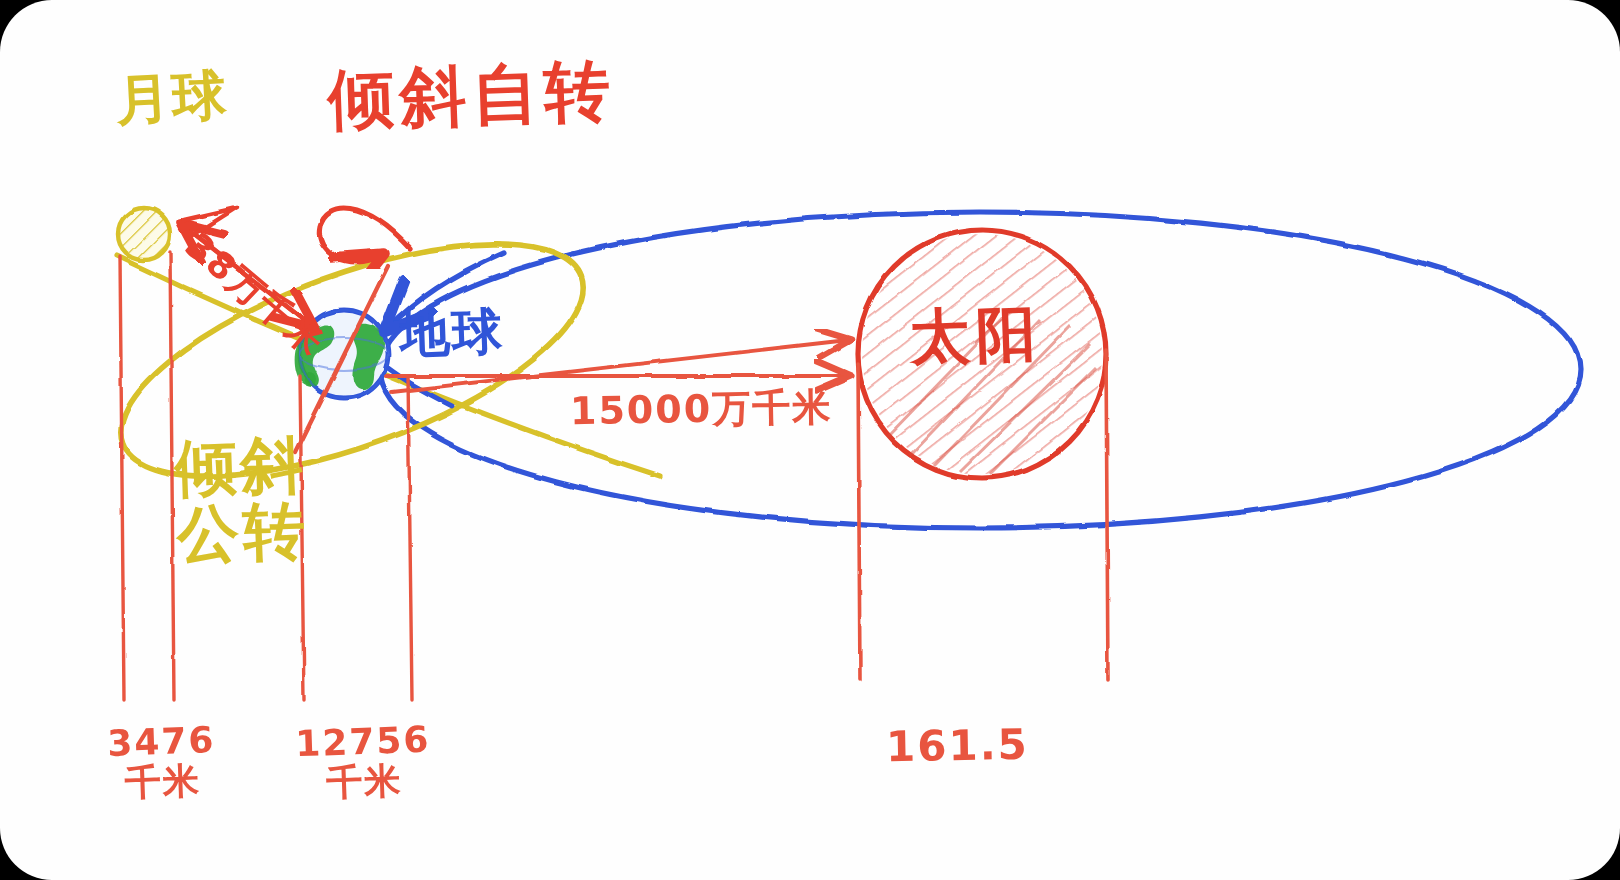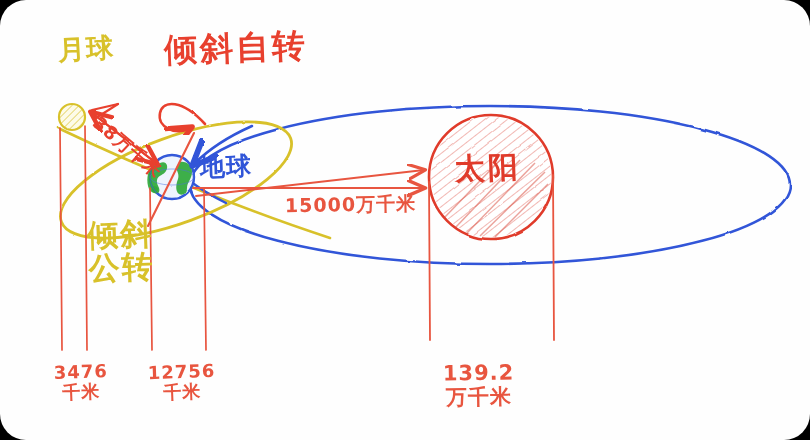--- a/index.html
+++ b/index.html
@@ -295,18 +295,17 @@
       <span class="sub-line">3476</span>
       <span class="sub-line">千米</span>
     </div>
 
     <div class="hand-text t-earth-diam">
       <span class="sub-line">12756</span>
       <span class="sub-line">千米</span>
     </div>
 
     <div class="hand-text t-sun-diam">
-      <span class="sub-line">139.2</span>
-      <span class="sub-line">万千米</span>
+      <span class="sub-line">161.5</span>
     </div>
 
   </div>
 </div>
 
 </body></html>

